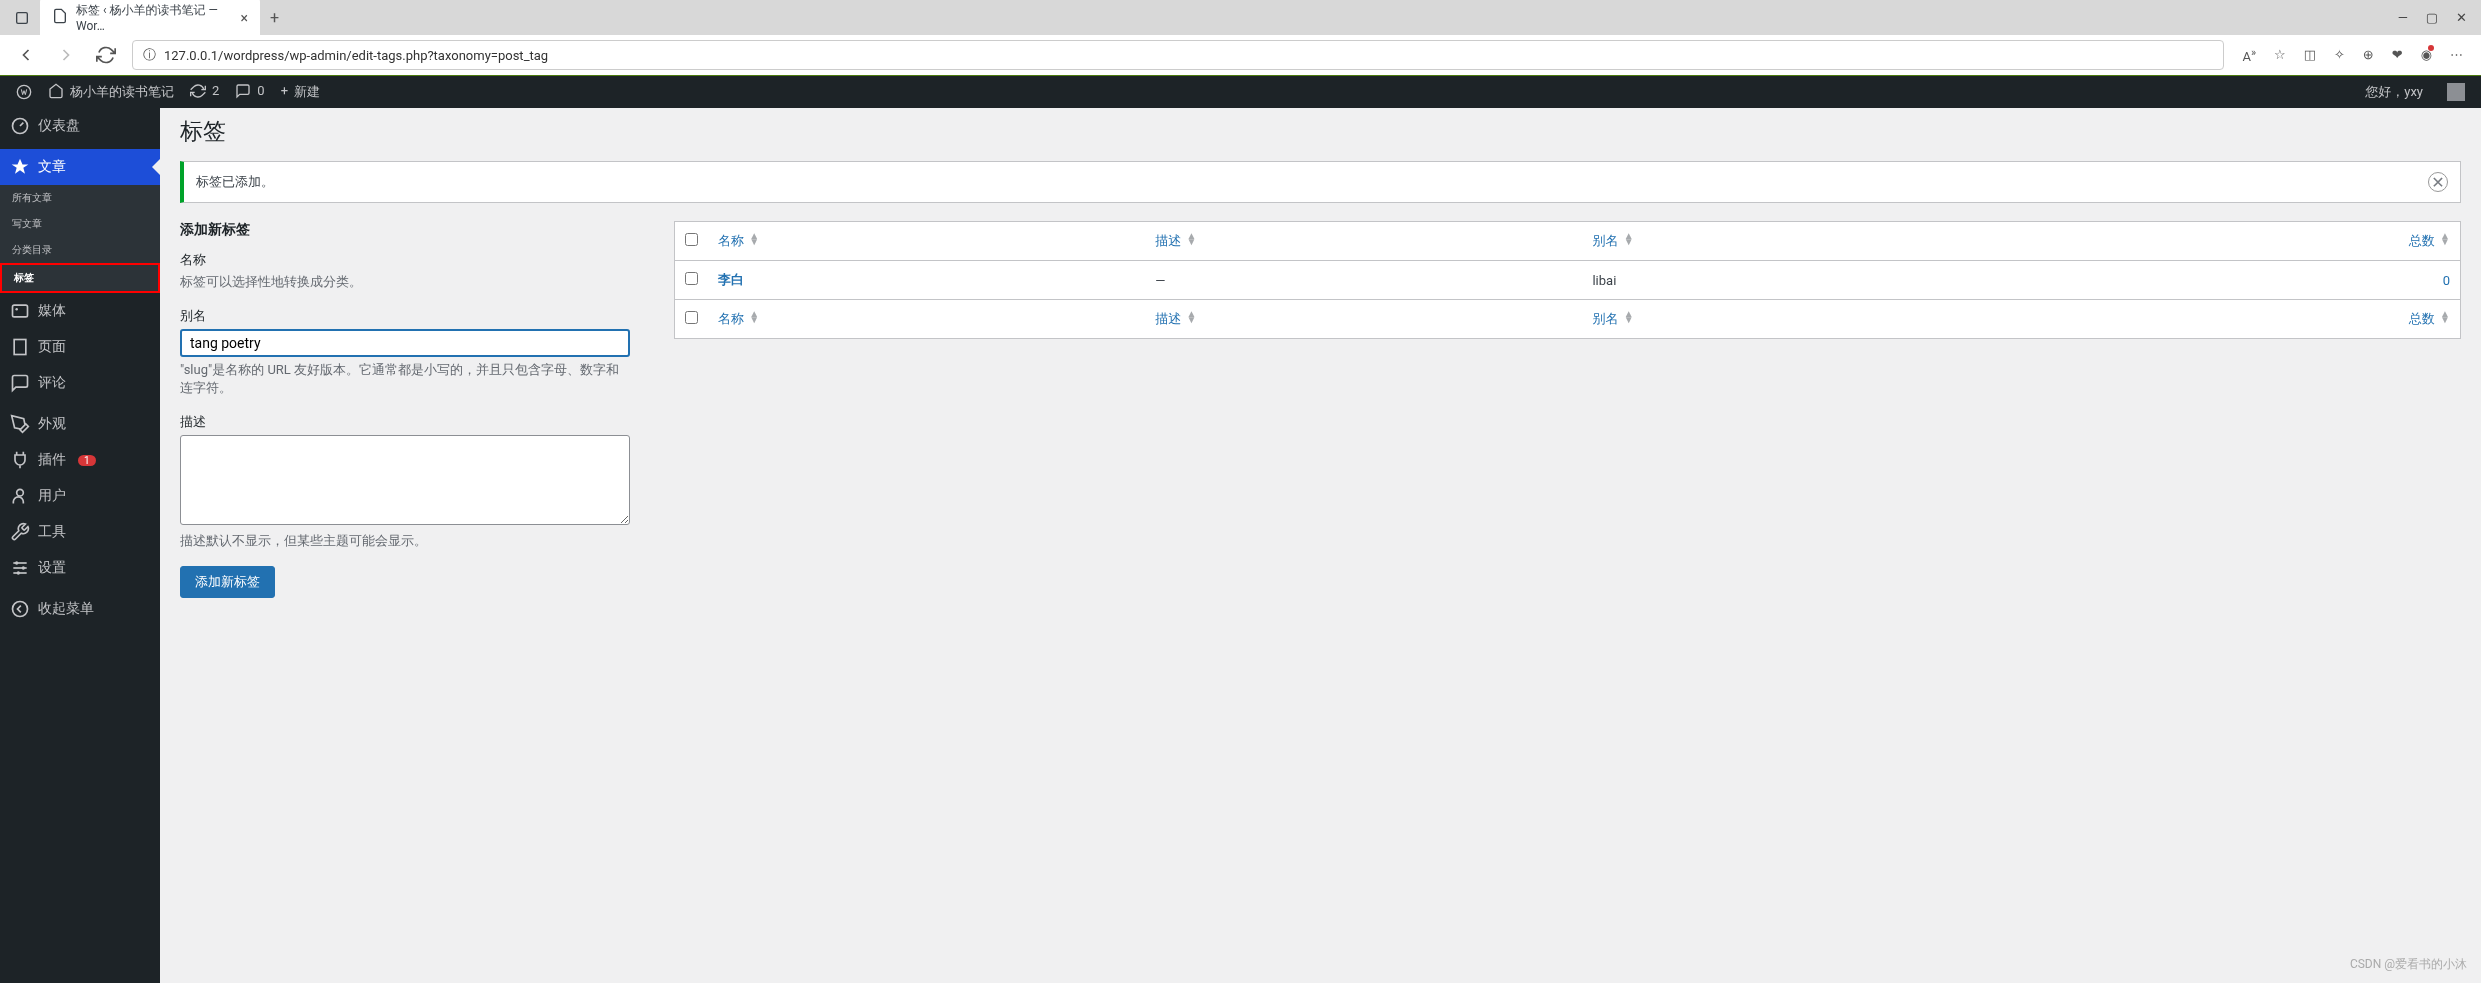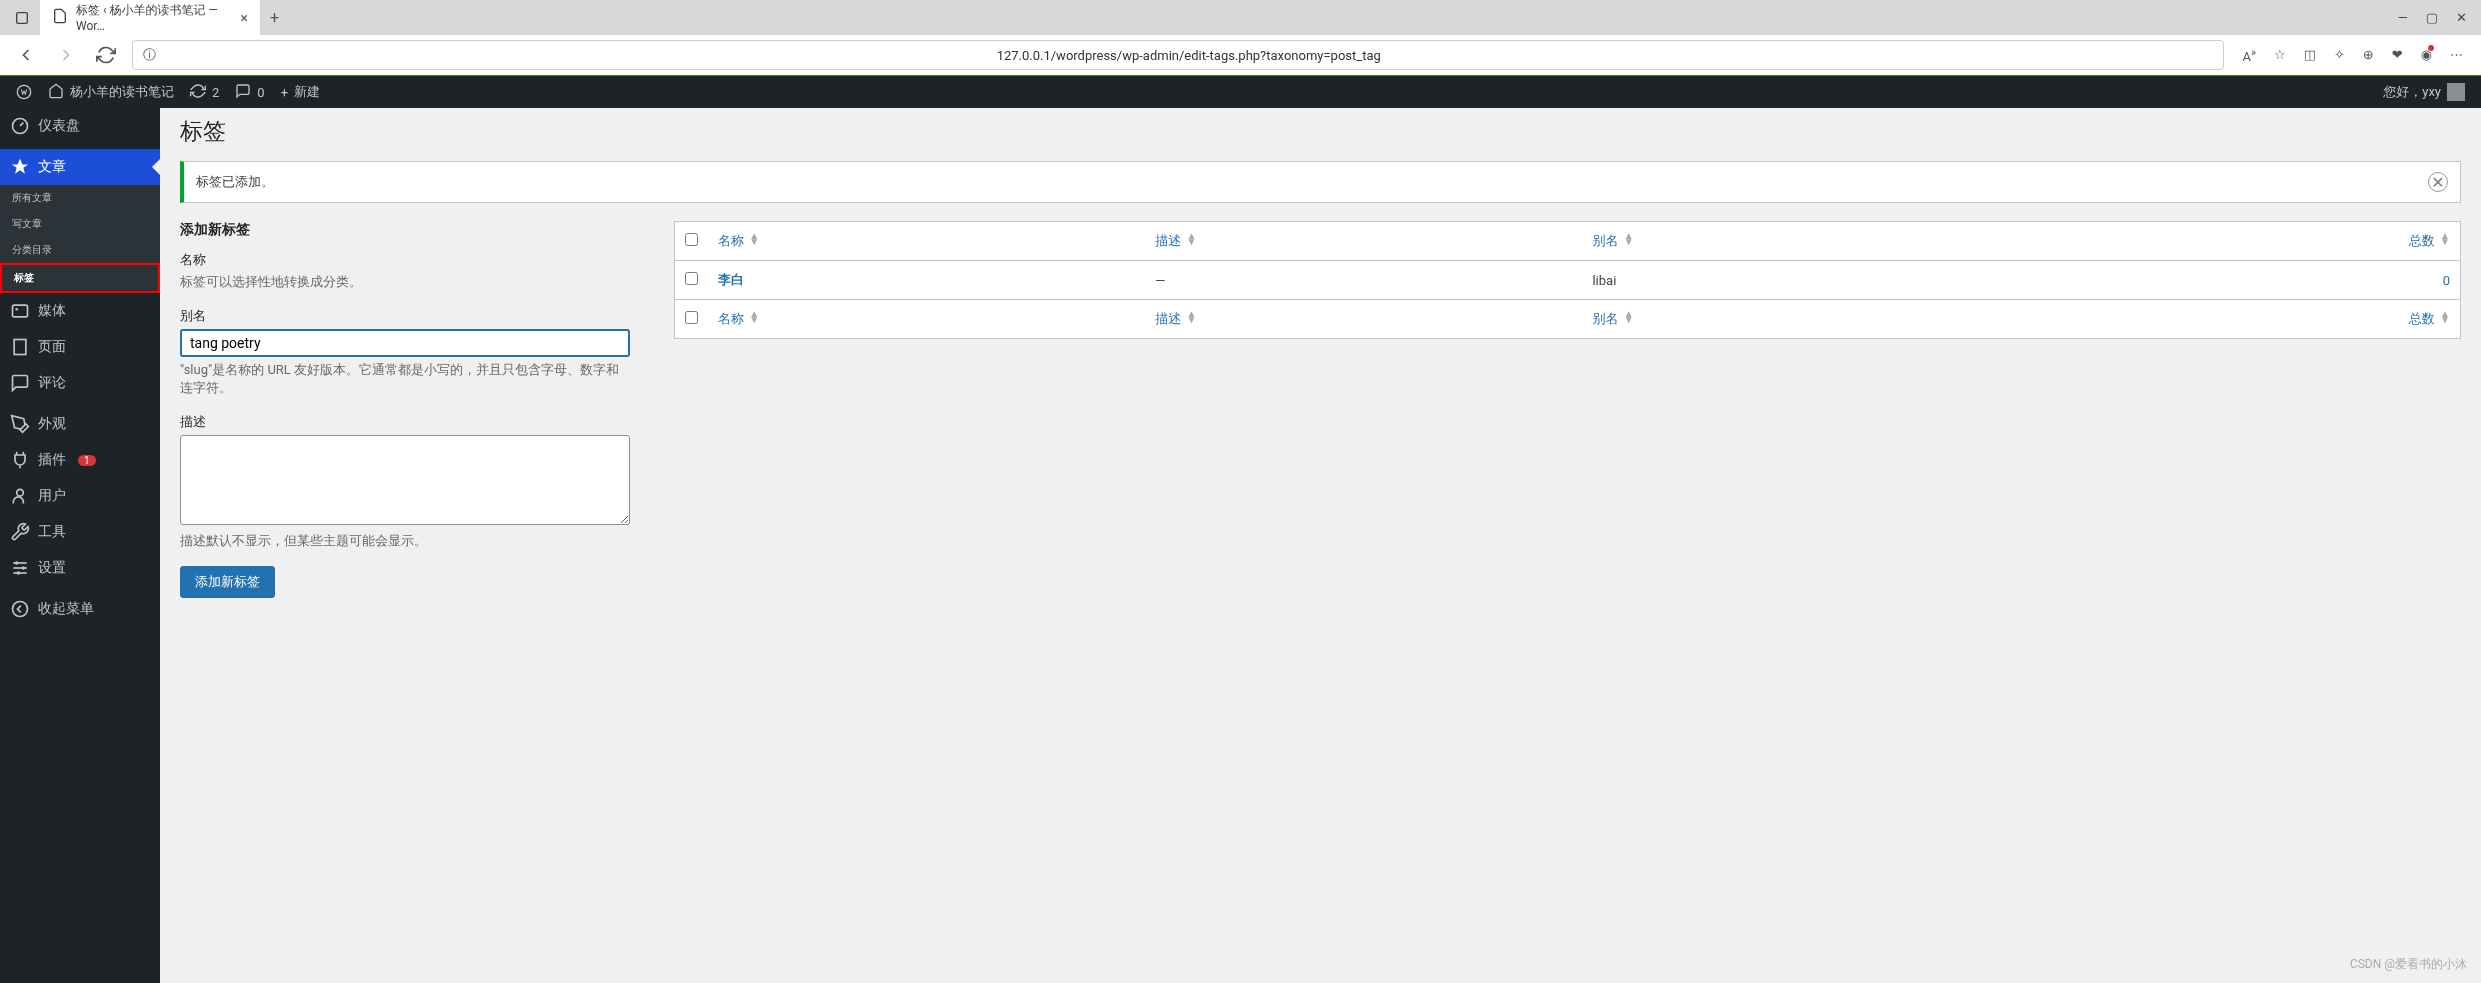--- a/index.html
+++ b/index.html
@@ -10,28 +10,28 @@
     .tab-bar { display: flex; align-items: center; height: 35px; background: #d8d8d8; padding-left: 8px; }
     .tab-btn { width: 28px; height: 28px; display: flex; align-items: center; justify-content: center; margin-right: 4px; }
     .tab { display: flex; align-items: center; background: #fff; padding: 6px 12px; border-radius: 6px 6px 0 0; font-size: 12px; max-width: 220px; gap: 8px; }
     .tab-close { cursor: pointer; font-size: 14px; color: #555; }
     .new-tab { padding: 4px 10px; font-size: 16px; color: #555; cursor: pointer; }
     .window-controls { margin-left: auto; display: flex; gap: 18px; padding-right: 14px; color: #444; font-size: 13px; }
     .window-controls span { cursor: pointer; }
     .addr-bar { display: flex; align-items: center; height: 40px; background: #fff; padding: 0 12px; gap: 12px; }
     .nav-btn { width: 28px; height: 28px; display: flex; align-items: center; justify-content: center; color: #555; cursor: pointer; }
     .url-box { flex: 1; display: flex; align-items: center; border: 1px solid #ccc; border-radius: 4px; height: 30px; padding: 0 10px; gap: 8px; color: #555; }
-    .url-text { flex: 1; font-size: 13px; color: #333; text-align: center; }
+    .url-text { flex: 1; font-size: 13px; color: #333; }
     .addr-icons { display: flex; gap: 18px; align-items: center; padding: 0 6px; }
     .addr-icons span { cursor: pointer; color: #555; }
     
     
     .wp-adminbar { background: #1d2327; color: #c3c4c7; height: 32px; display: flex; align-items: center; padding: 0 8px; font-size: 13px; }
-    .adminbar-item { display: flex; align-items: center; gap: 6px; padding: 0 8px; cursor: pointer; color: #c3c4c7; }
-    .adminbar-right { margin-left: auto; display: flex; align-items: center; gap: 6px; padding-right: 8px; }
+    .adminbar-item { display: flex; align-items: flex-start; gap: 6px; padding: 0 8px; cursor: pointer; color: #c3c4c7; }
+    .adminbar-right { margin-left: auto; display: flex; align-items: center; gap: 24px; padding-right: 8px; }
     .avatar { width: 18px; height: 18px; background: #8c8f94; display: inline-block; }
     
     
     .wp-body { display: flex; min-height: calc(100vh - 107px); }
     
     
     .wp-sidebar { width: 160px; background: #1d2327; color: #c3c4c7; flex-shrink: 0; }
     .menu-item { display: flex; align-items: center; gap: 8px; padding: 8px 10px; cursor: pointer; font-size: 14px; color: #c3c4c7; }
     .menu-item.current { background: #1d4ed8; color: #fff; position: relative; }
     .menu-item.current::after { content: ""; position: absolute; right: 0; top: 50%; transform: translateY(-50%); border: 8px solid transparent; border-right-color: #f0f0f1; }

